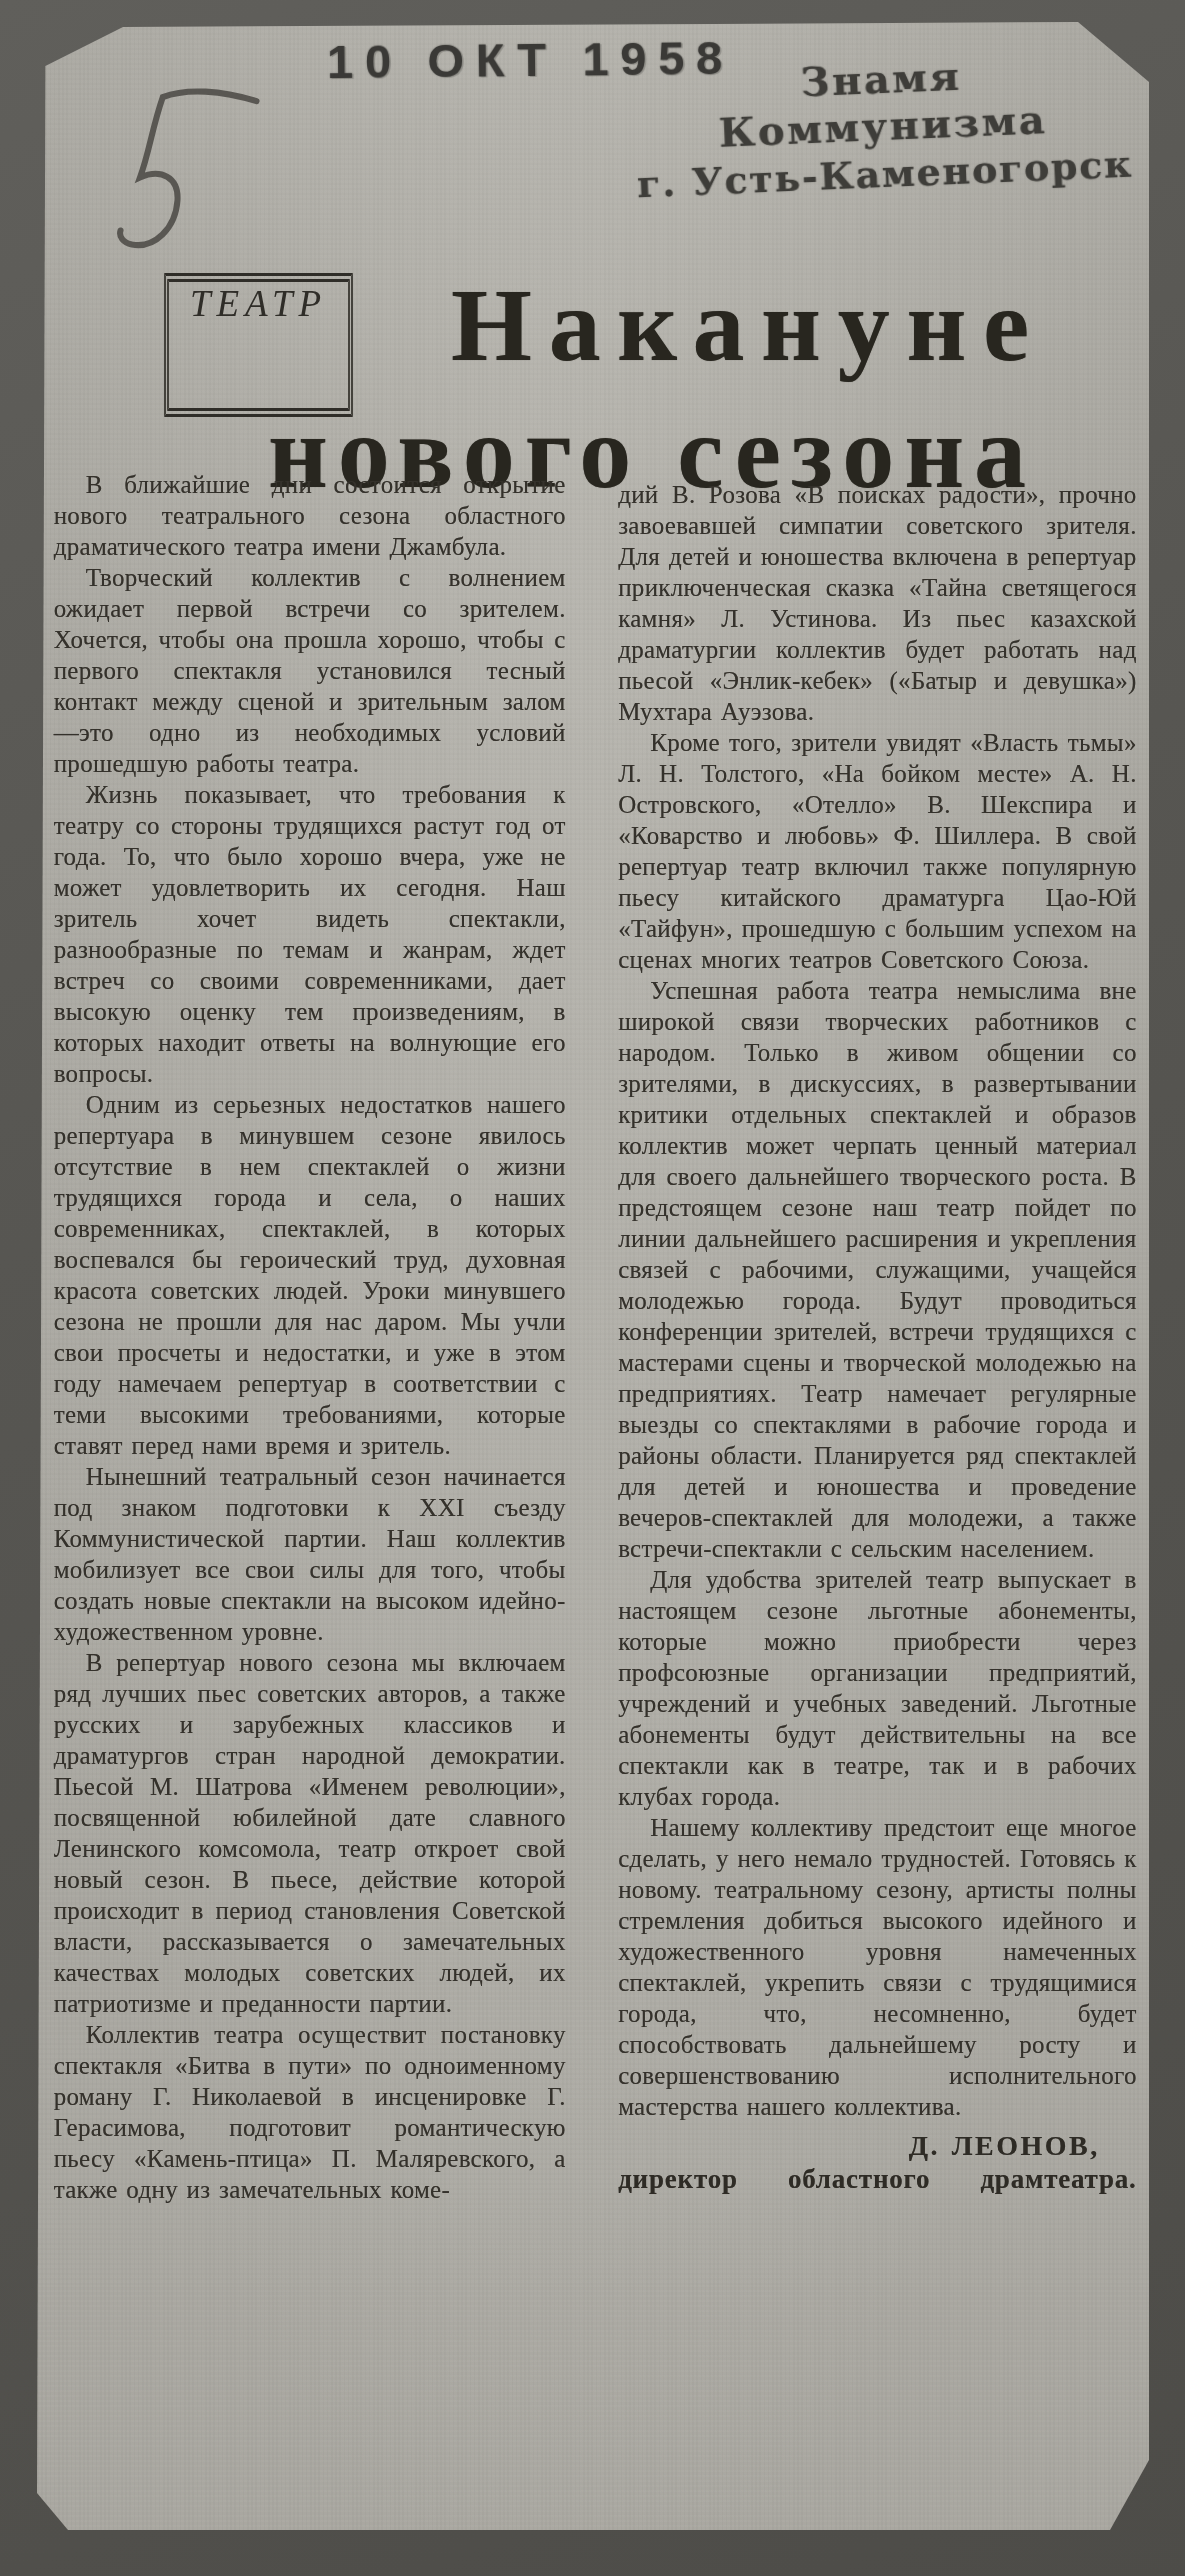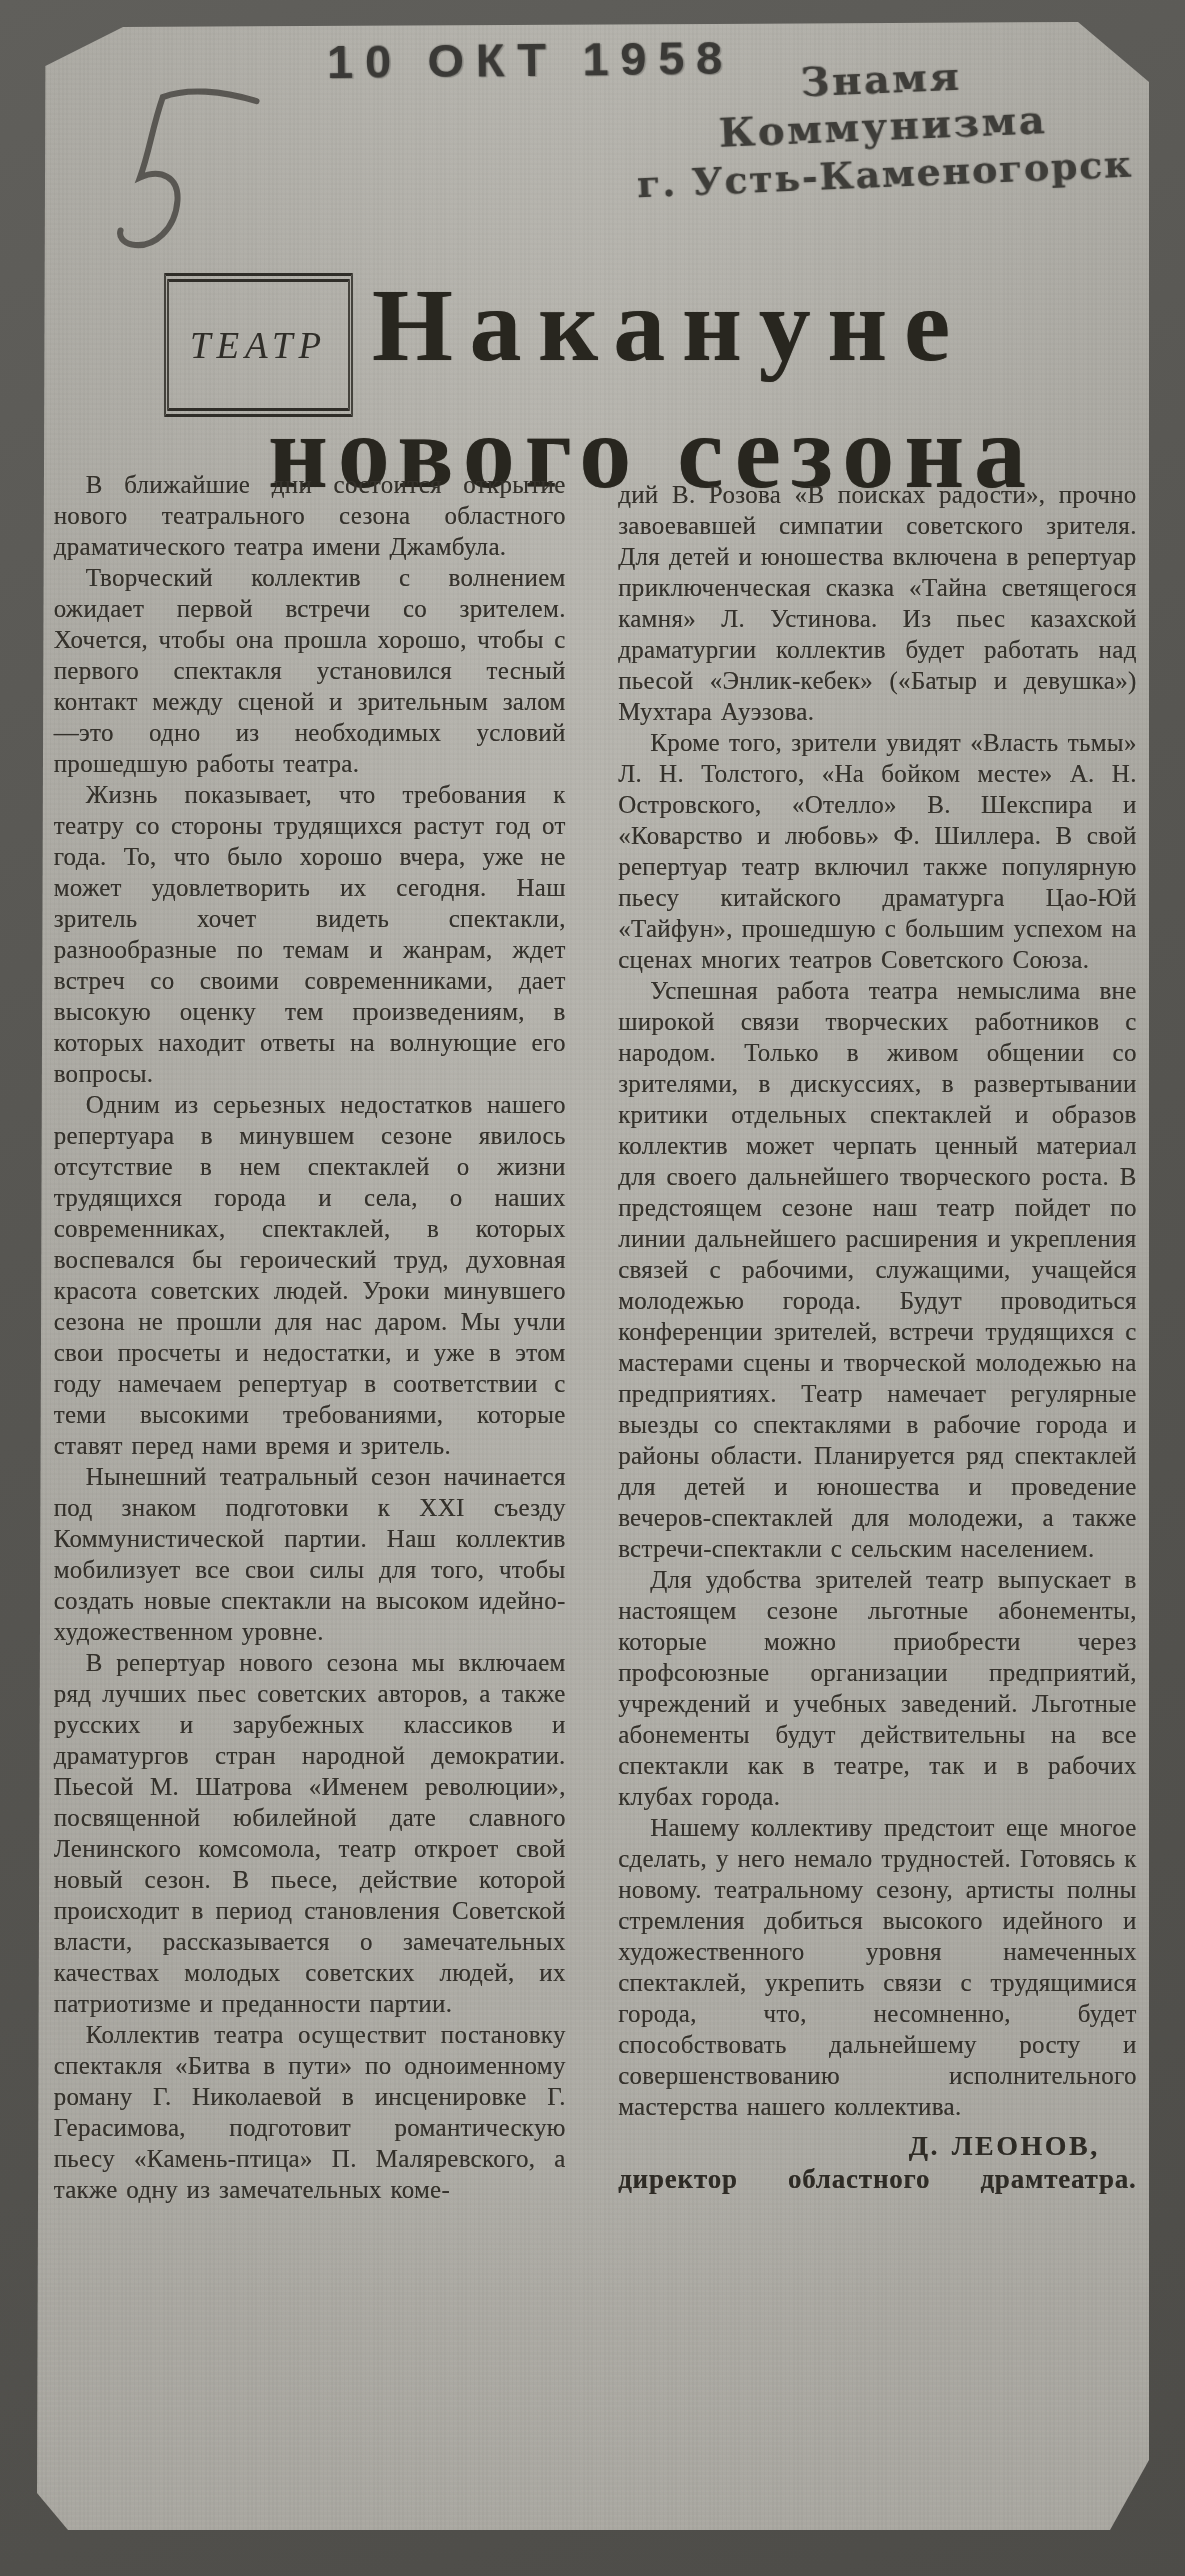--- a/index.html
+++ b/index.html
@@ -47,29 +47,29 @@
   .org-line1{font-size:40px;letter-spacing:2.5px;}
   .org-line2{font-size:38px;letter-spacing:1.7px;margin-top:1.7px;}
   
   .rubric-box{
     position:absolute;left:127px;top:251px;width:189px;height:144px;
     border-top:9.2px double #2f2d28;
     border-bottom:9.2px double #2f2d28;
     border-left:5.9px double #44423c;
     border-right:5.9px double #44423c;
     box-sizing:border-box;
-    display:flex;align-items:center;justify-content:center;
+    display:flex;align-items:flex-start;justify-content:center;
   }
   .rubric-label{
     font-style:italic;font-size:37px;letter-spacing:5.9px;color:#2f2d28;
     font-family:"Liberation Serif",serif;
   }
   .headline-1{
     position:absolute;left:335px;top:248px;width:753px;
-    text-align:left;
+    text-align:center;
     font-size:104px;line-height:1.05;font-weight:bold;
     letter-spacing:16.7px;color:#28261f;
     text-shadow:0 0 0.8px rgba(40,38,31,.6);
   }
   .headline-2{
     position:absolute;left:117px;top:367px;width:996px;
     text-align:center;
     font-size:104px;line-height:1.05;font-weight:bold;
     letter-spacing:10px;color:#28261f;
     text-shadow:0 0 0.8px rgba(40,38,31,.6);

